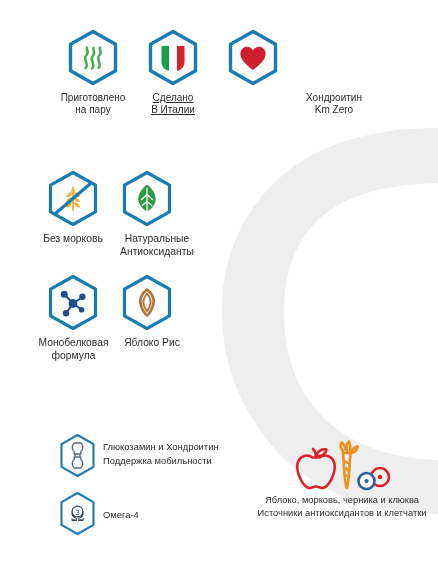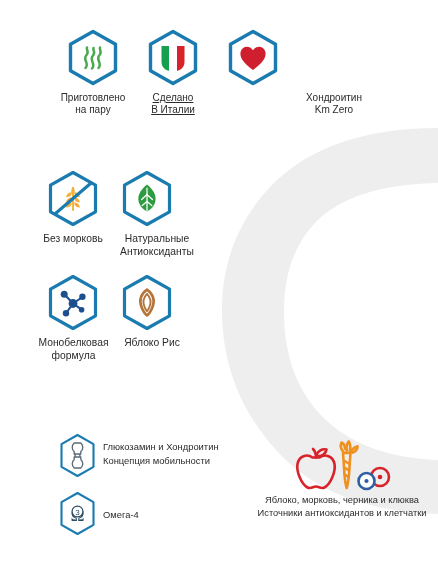--- a/index.html
+++ b/index.html
@@ -196,21 +196,21 @@
         <path d="M17.2 10 C 14.6 12.4, 14.6 16.4, 17.2 18.6 L17.2 21 L23.8 21 L23.8 18.6
                  C 26.4 16.4, 26.4 12.4, 23.8 10 Z"></path>
         <path d="M17.2 24 C 14.6 26.4, 14.6 30.4, 17.2 32.6 L17.2 35 L23.8 35 L23.8 32.6
                  C 26.4 30.4, 26.4 26.4, 23.8 24 Z" transform="rotate(180 20.5 29.5)"></path>
         <line x1="18.1" y1="21.4" x2="18.1" y2="23.6"></line>
         <line x1="22.9" y1="21.4" x2="22.9" y2="23.6"></line>
       </g>
     </svg>
   </div>
   <div class="side-cap" style="left:103px;top:440px;width:160px;">Глюкозамин и Хондроитин
-Концепция мобильности</div>
+Поддержка мобильности</div>
 
   <div class="hexwrap" style="left:57px;top:491px;">
     <svg class="hex-svg" width="41" height="45" viewBox="0 0 41 45">
       <polygon points="20.5,2 36.5,11.2 36.5,33.8 20.5,43 4.5,33.8 4.5,11.2" fill="#ffffff" stroke="#1a7bb0" stroke-width="2.1" stroke-linejoin="round"></polygon>
       <text x="20.5" y="30" text-anchor="middle" font-family="'Liberation Serif', serif" font-size="19" fill="#2b4a60">Ω</text>
       <circle cx="20.5" cy="20.5" r="5.4" fill="#ffffff" stroke="#2b4a60" stroke-width="1.15"></circle>
       <text x="20.5" y="24.4" text-anchor="middle" font-family="'Liberation Sans', sans-serif" font-size="8" fill="#2b4a60">3</text>
     </svg>
   </div>
   <div class="side-cap" style="left:103px;top:508px;width:120px;">Омега-4</div>

